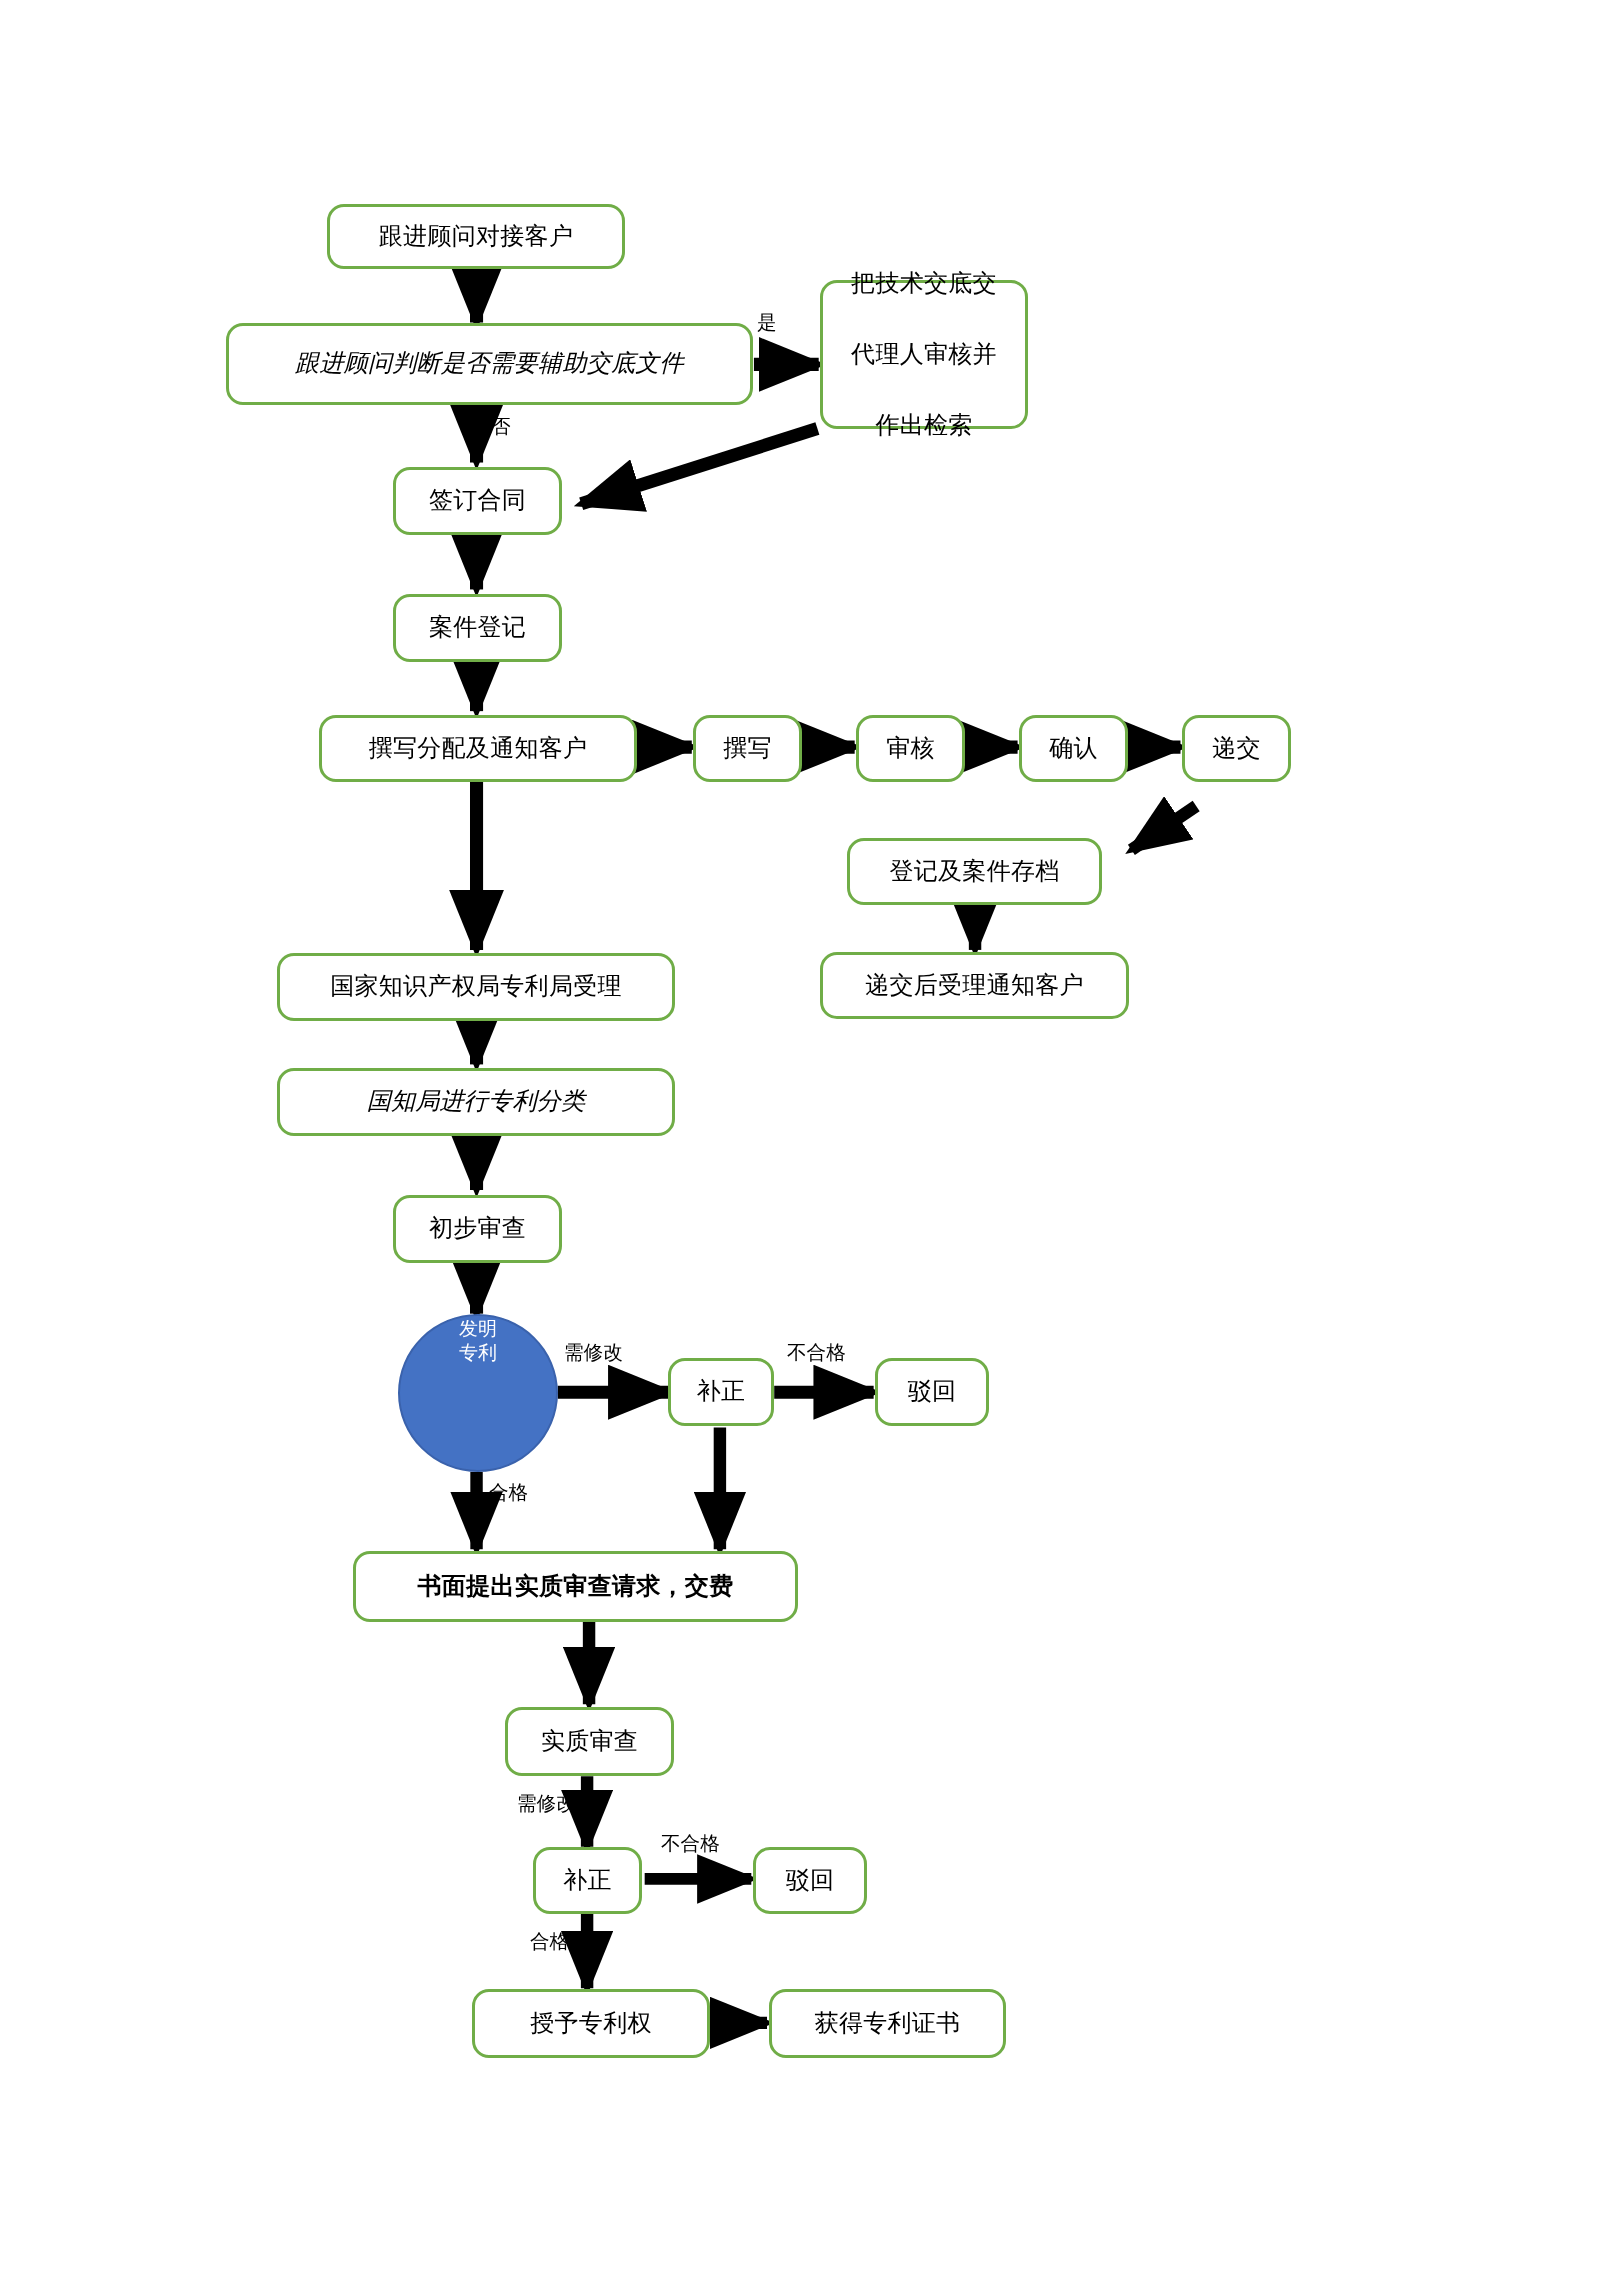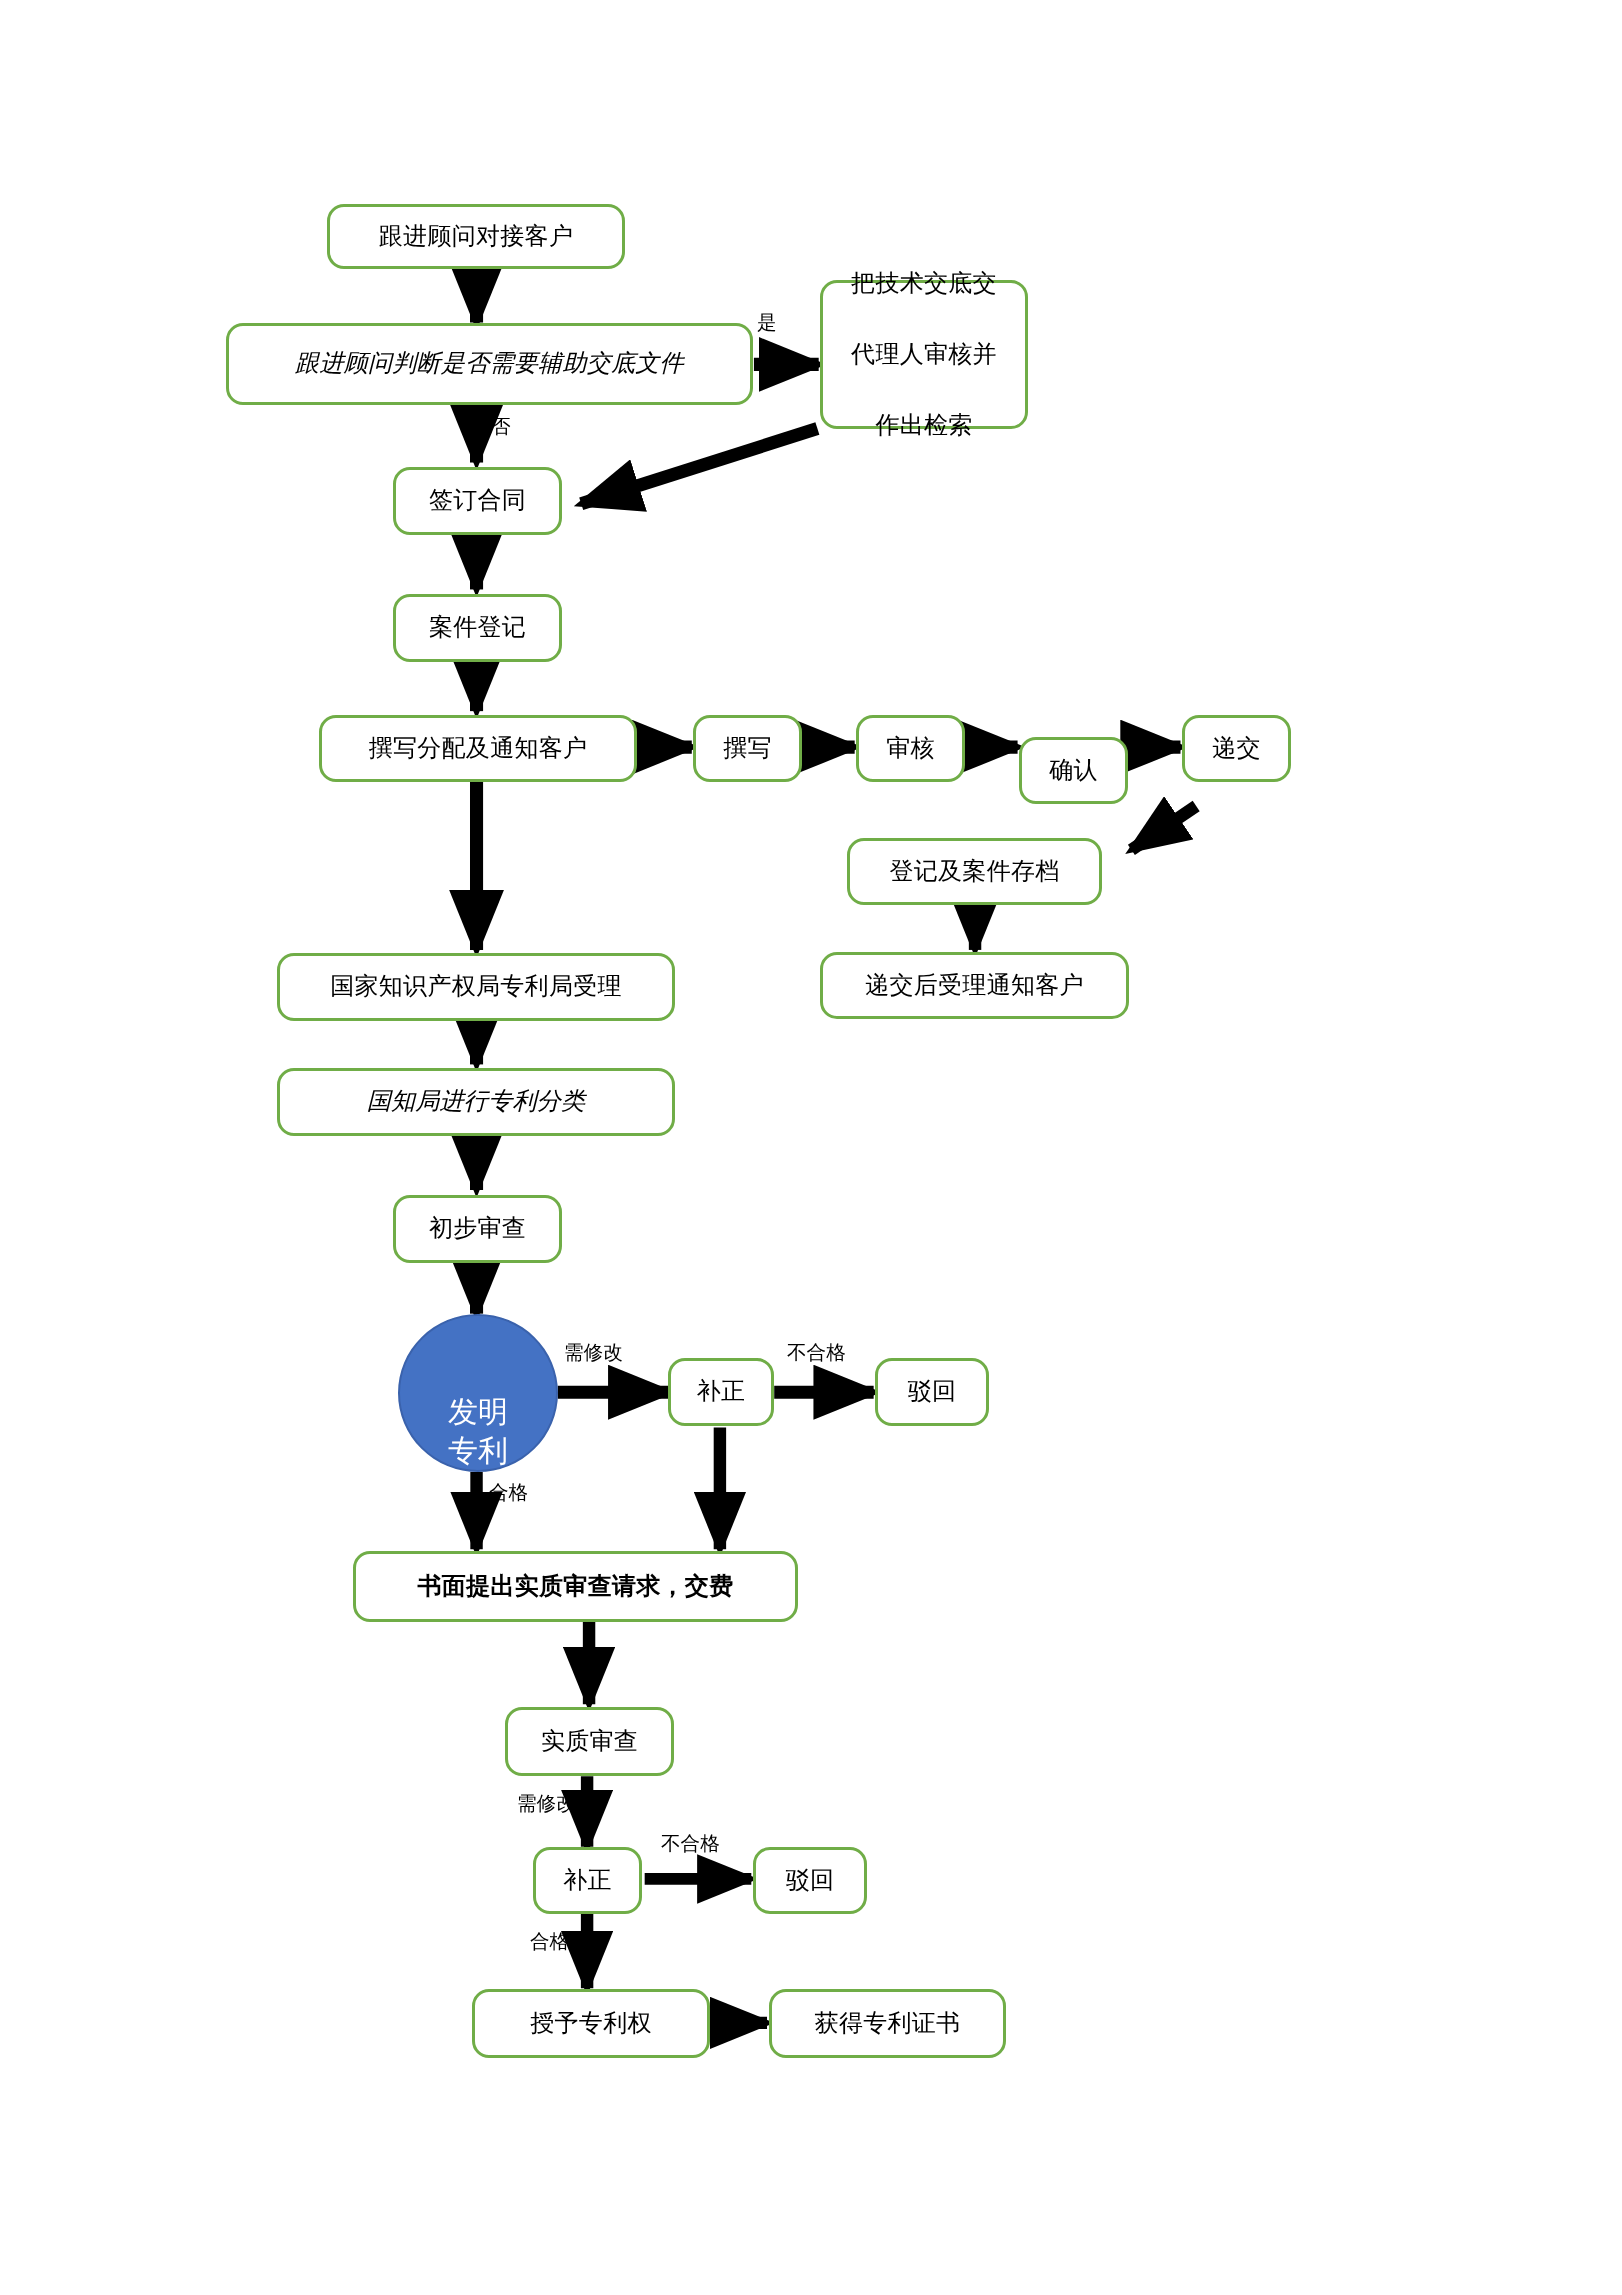--- a/index.html
+++ b/index.html
@@ -47,24 +47,24 @@
   }
   .decision-circle {
     position: absolute;
     box-sizing: border-box;
     background: #4472C4;
     border: 2px solid #3A62AC;
     border-radius: 50%;
     display: flex;
     flex-direction: column;
     align-items: center;
-    justify-content: flex-end;
+    justify-content: flex-start;
     text-align: center;
     color: #ffffff;
-    font-size: 30px;
+    font-size: 19px;
     line-height: 1.28;
     z-index: 3;
     font-family: "DejaVu Sans", "Liberation Sans", sans-serif;
   }
   .edge-label {
     position: absolute;
     color: #000000;
     font-size: 19.6px;
     line-height: 1;
     white-space: nowrap;
@@ -165,21 +165,21 @@
   </div>
 
   <div class="node" style="left:693px; top:715px; width:109px; height:67px;">
     <span>撰写</span>
   </div>
 
   <div class="node" style="left:856px; top:715px; width:109px; height:67px;">
     <span>审核</span>
   </div>
 
-  <div class="node" style="left:1019px; top:737px; width:109px; height:67px;">
+  <div class="node" style="left:1019px; top:715px; width:109px; height:67px;">
     <span>确认</span>
   </div>
 
   <div class="node" style="left:1182px; top:715px; width:109px; height:67px;">
     <span>递交</span>
   </div>
 
   <div class="node" style="left:847px; top:838px; width:255px; height:67px;">
     <span>登记及案件存档</span>
   </div>

